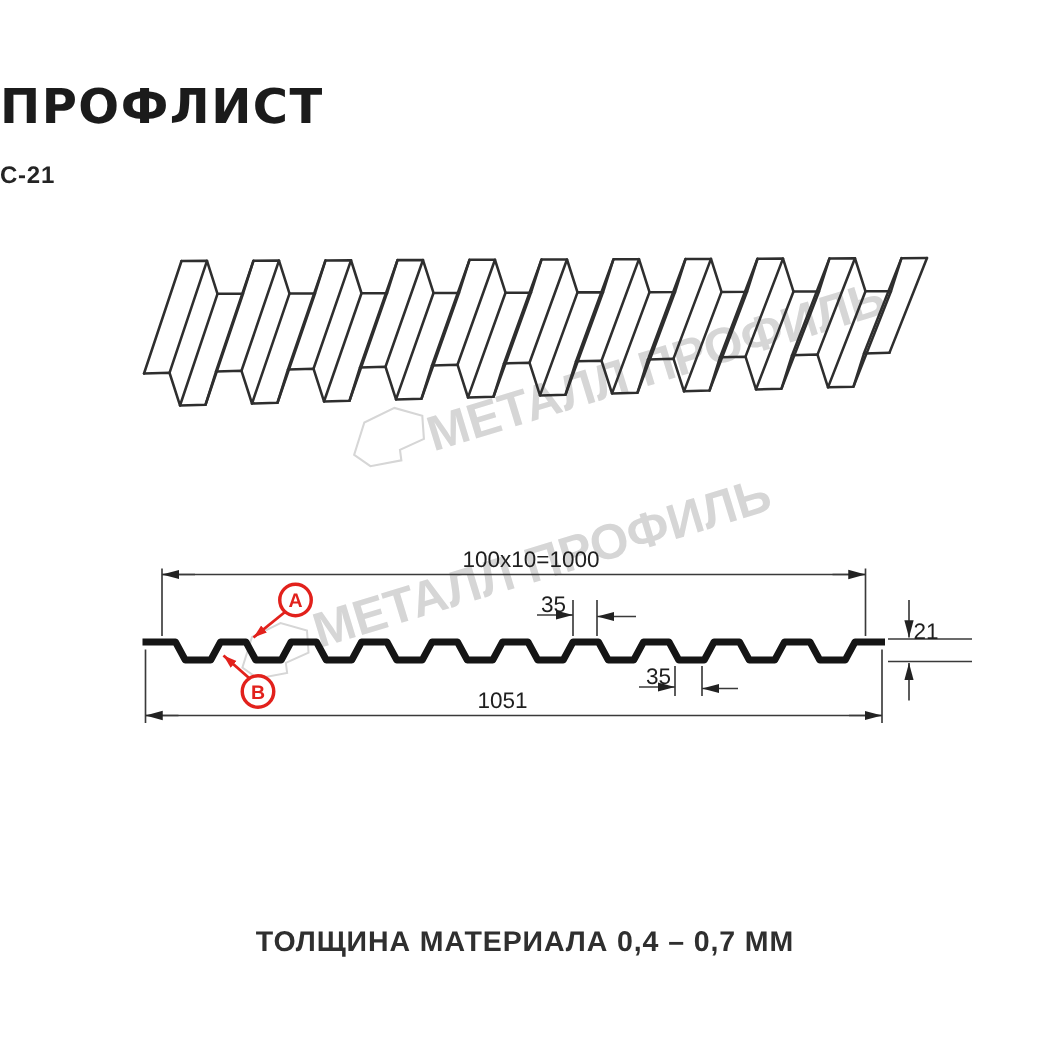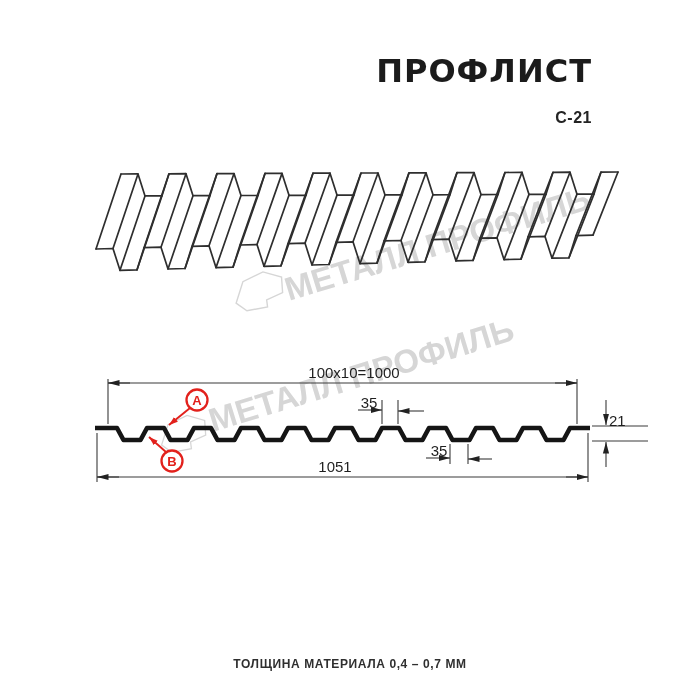--- a/index.html
+++ b/index.html
@@ -1,23 +1,23 @@
 <!DOCTYPE html>
 <html><head>
 <meta charset="utf-8">
 <style>
   html,body{margin:0;padding:0;background:#fff;}
   .page{position:relative;width:700px;height:700px;background:#fff;overflow:hidden;
         font-family:"Liberation Sans",sans-serif;}
-  header{position:absolute;top:52px;left:0;width:592px;text-align:right;}
+  header{position:absolute;top:52px;left:0;width:592px;text-align:left;}
   .title{font-size:32px;font-weight:800;letter-spacing:1px;color:#1b1b1b;
          font-family:"DejaVu Sans","Liberation Sans",sans-serif;}
   .subtitle{margin-top:19px;font-size:16px;font-weight:600;letter-spacing:.5px;color:#242424;}
   footer{position:absolute;top:618px;left:0;width:700px;text-align:center;
-         font-size:12px;font-weight:600;letter-spacing:.6px;color:#2f2f2f;margin-top:39px;}
+         font-size:19px;font-weight:600;letter-spacing:.6px;color:#2f2f2f;}
   svg.diagram{position:absolute;left:0;top:0;}
   .thin{stroke:#3a3a3a;stroke-width:1.1;fill:none;}
   .thick{stroke:#151515;stroke-width:4.6;fill:none;stroke-linejoin:round;stroke-linecap:butt;}
   .fold{stroke:#2e2e2e;stroke-width:1.7;fill:none;stroke-linejoin:round;stroke-linecap:round;}
   .redline{stroke:#e2211c;stroke-width:1.9;fill:none;}
   .redcirc{stroke:#e2211c;stroke-width:2.3;fill:#ffffff;}
   .redletter{font:bold 13px "Liberation Sans",sans-serif;fill:#e2211c;}
   .dimtext{font:15px "Liberation Sans",sans-serif;fill:#1f1f1f;}
   .wmtext{font:bold 33px "Liberation Sans",sans-serif;}
   .wmlogo{fill:none;stroke-width:2.4;}

